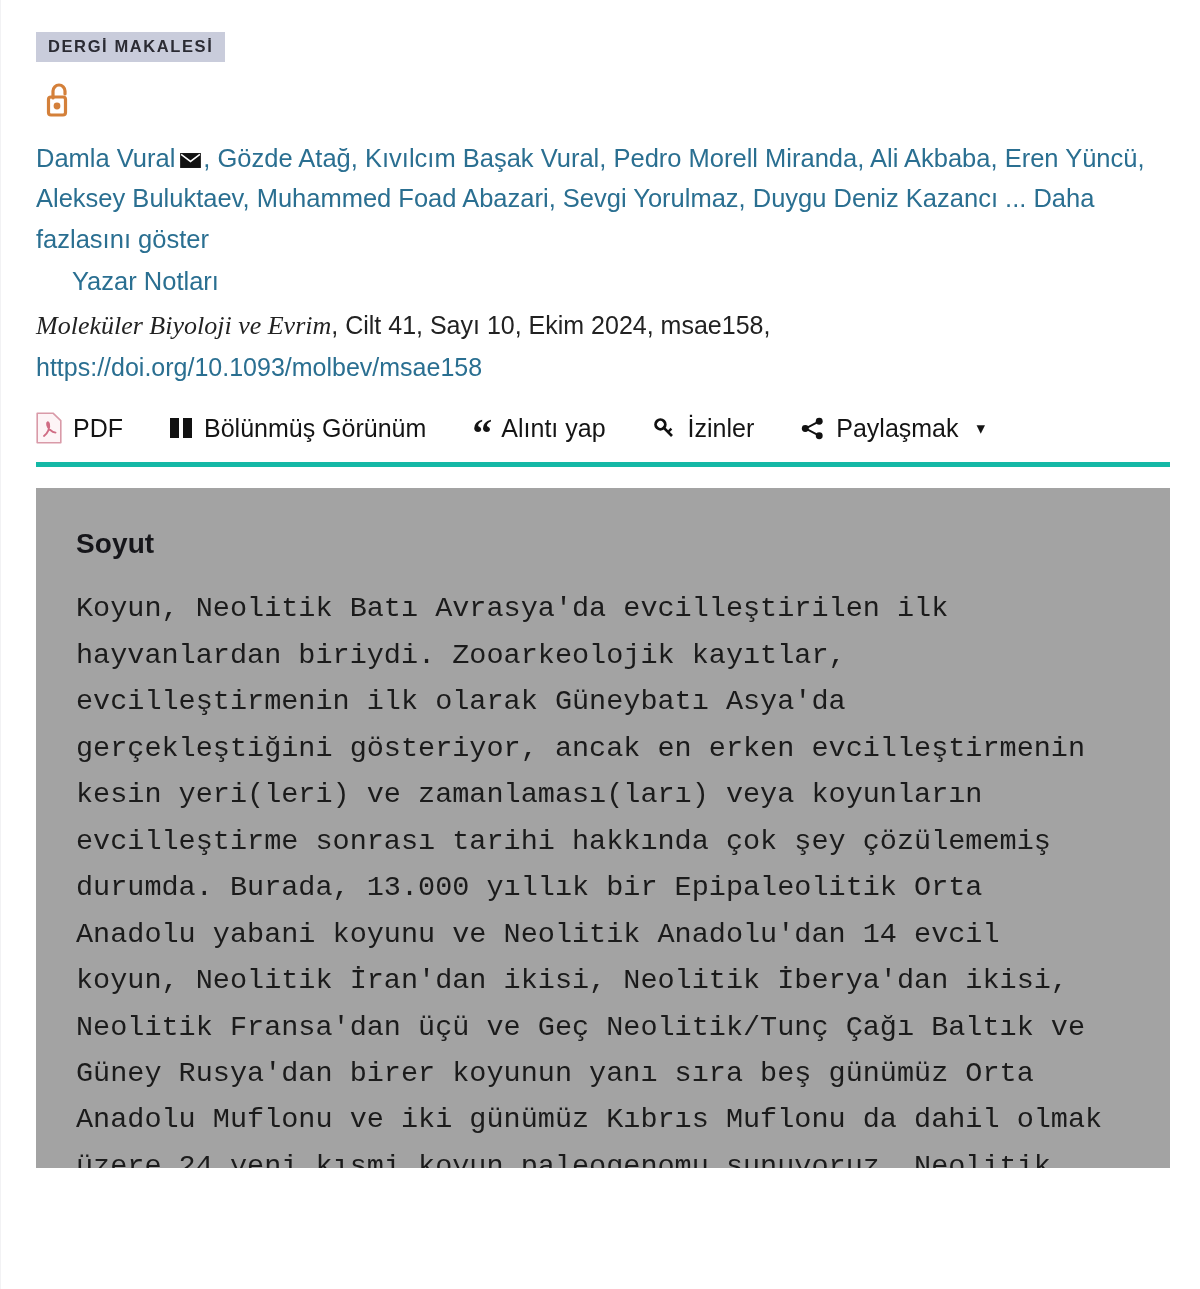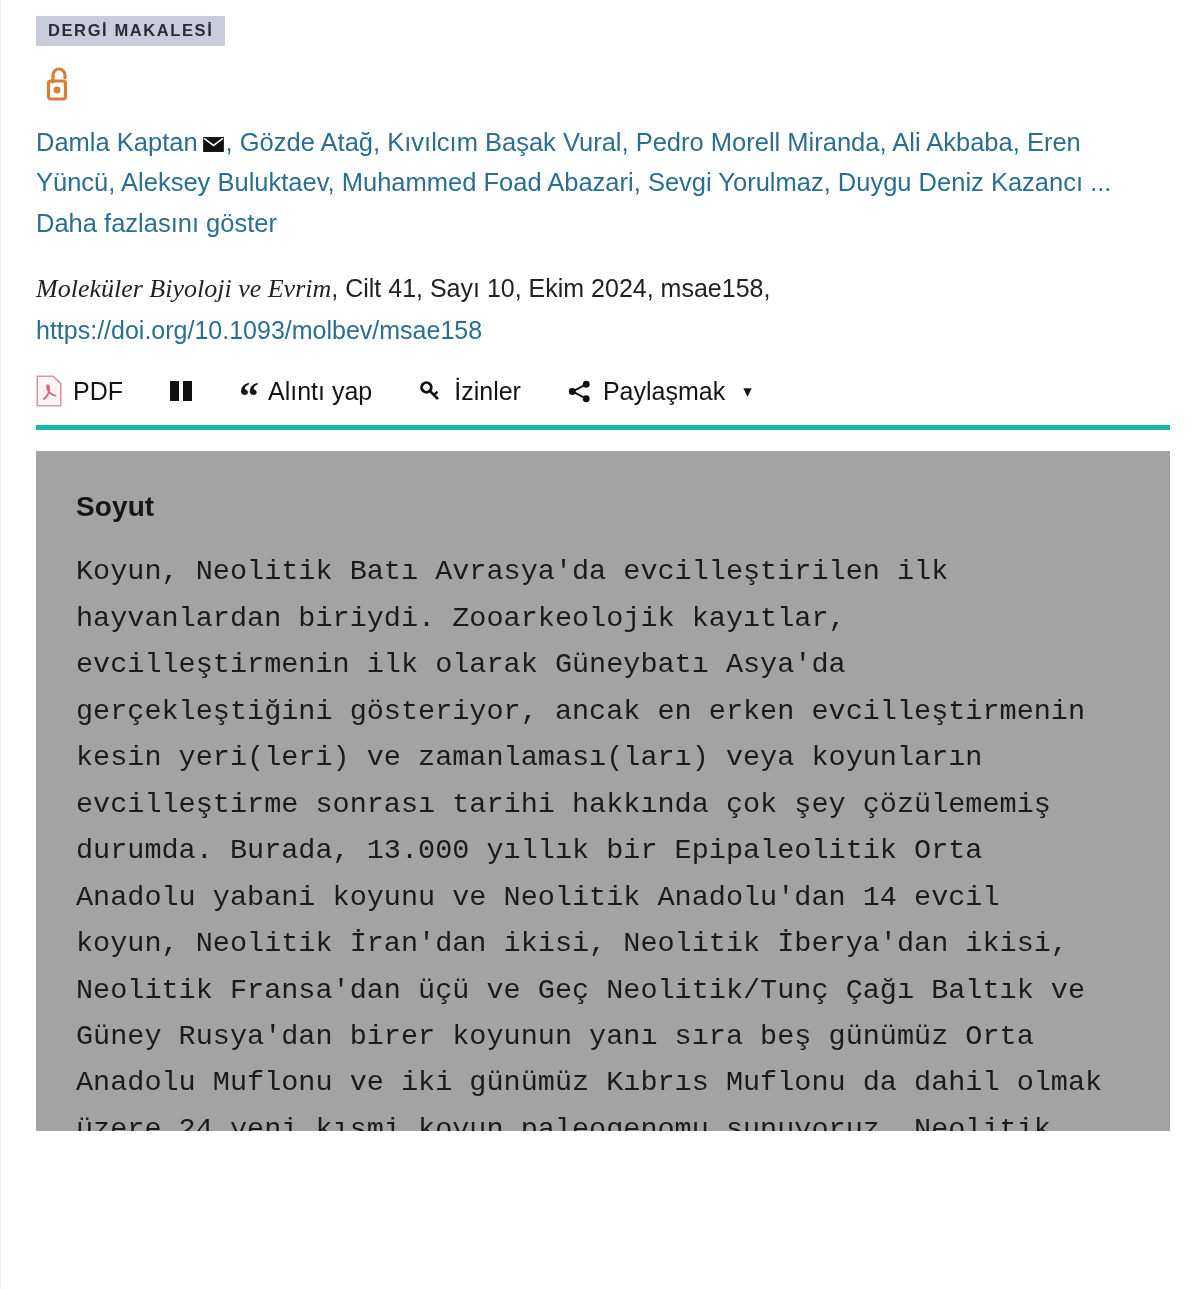--- a/index.html
+++ b/index.html
@@ -29,21 +29,21 @@
   
   .page::before {
     content: "";
     position: absolute;
     left: 0; top: 0; bottom: 0;
     width: 1px;
     background: #f2f2f4;
   }
 
   
-  .badge-row { padding-top: 16px; }
+  .badge-row { padding-top: 32px; }
   .badge {
     display: inline-block;
     background: #c9ccdb;
     color: #2b2b33;
     font-family: "Liberation Sans", sans-serif;
     font-size: 16.5px;
     font-weight: 600;
     letter-spacing: 1.6px;
     padding: 5px 12px 6px 12px;
     line-height: 1.15;
@@ -98,21 +98,21 @@
     margin-top: 8px;
     margin-left: 36px;
     font-size: 25.5px;
     color: #2a6f91;
     cursor: pointer;
     display: inline-block;
   }
 
   
   .citation {
-    margin-top: 27px;
+    margin-top: 11px;
     font-size: 25px;
     line-height: 1.48;
     color: #222;
   }
   .citation .journal {
     font-family: "Liberation Serif", serif;
     font-style: italic;
     font-size: 26px;
   }
   .doi-link {
@@ -212,26 +212,29 @@
 
   <h1 class="title">
     <span class="oa-icon"><svg viewBox="0 0 26 38" width="26" height="38" aria-hidden="true">
           <path d="M7 17 L7 10 A6 6 0 0 1 19 10 L19 13" fill="none" stroke="#d4803a" stroke-width="3.2" stroke-linecap="round"></path>
           <rect x="2.5" y="16" width="17" height="18" rx="2.5" fill="none" stroke="#d4803a" stroke-width="3.2"></rect>
           <circle cx="11" cy="25" r="3.4" fill="#d4803a"></circle>
         </svg></span>
   </h1>
 
   <div class="authors">
-    <span class="author-link">Damla Kaptan</span><span class="mail-icon"><svg viewBox="0 0 22 16" width="21" height="15" aria-hidden="true">
+    <span class="author-link">Damla Vural</span><span class="mail-icon"><svg viewBox="0 0 22 16" width="21" height="15" aria-hidden="true">
           <rect x="0.5" y="0.5" width="21" height="15" fill="#111" stroke="#111"></rect>
           <path d="M1 1.5 L11 9 L21 1.5" fill="none" stroke="#fff" stroke-width="1.6"></path>
         </svg></span><span class="sep">, </span><span class="author-link">Gözde Atağ</span><span class="sep">, </span><span class="author-link">Kıvılcım Başak Vural</span><span class="sep">, </span><span class="author-link">Pedro Morell Miranda</span><span class="sep">, </span><span class="author-link">Ali Akbaba</span><span class="sep">, </span><span class="author-link">Eren Yüncü</span><span class="sep">, </span><span class="author-link">Aleksey Buluktaev</span><span class="sep">, </span><span class="author-link">Muhammed Foad Abazari</span><span class="sep">, </span><span class="author-link">Sevgi Yorulmaz</span><span class="sep">, </span><span class="author-link">Duygu Deniz Kazancı</span> <span class="ellipsis-more">... Daha fazlasını göster</span>
   </div>
 
+  <div>
+    <span class="author-notes">Yazar Notları</span>
+  </div>
 
   <div class="citation">
     <span class="journal">Moleküler Biyoloji ve Evrim</span><span>, Cilt 41, Sayı 10, Ekim 2024, msae158,</span>
     <a class="doi-link" href="#">https://doi.org/10.1093/molbev/msae158</a>
   </div>
 
 
   <div class="toolbar">
 
     <div class="tool">
@@ -244,20 +247,21 @@
       <span>PDF</span>
     </div>
 
     <div class="tool">
       <span class="ic">
         <svg viewBox="0 0 24 24" width="24" height="24" aria-hidden="true">
           <rect x="1" y="2" width="9" height="20" fill="#111"></rect>
           <rect x="14" y="2" width="9" height="20" fill="#111"></rect>
         </svg>
       </span>
+      <span>Bölünmüş Görünüm</span>
     </div>
 
     <div class="tool">
       <span class="ic quote-glyph">“</span>
       <span>Alıntı yap</span>
     </div>
 
     <div class="tool">
       <span class="ic">
         <svg viewBox="0 0 26 26" width="25" height="25" aria-hidden="true">

